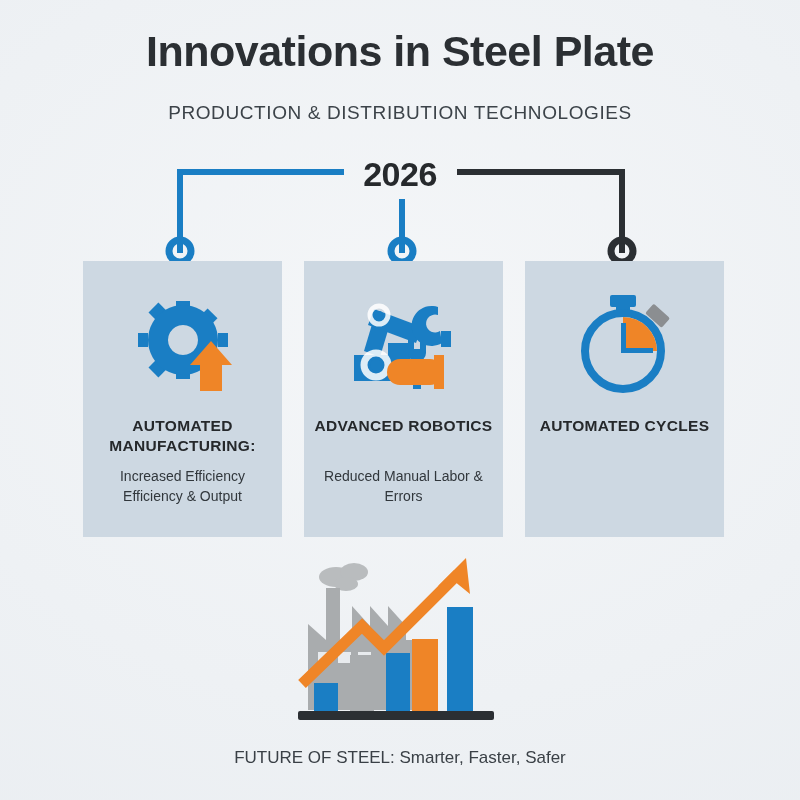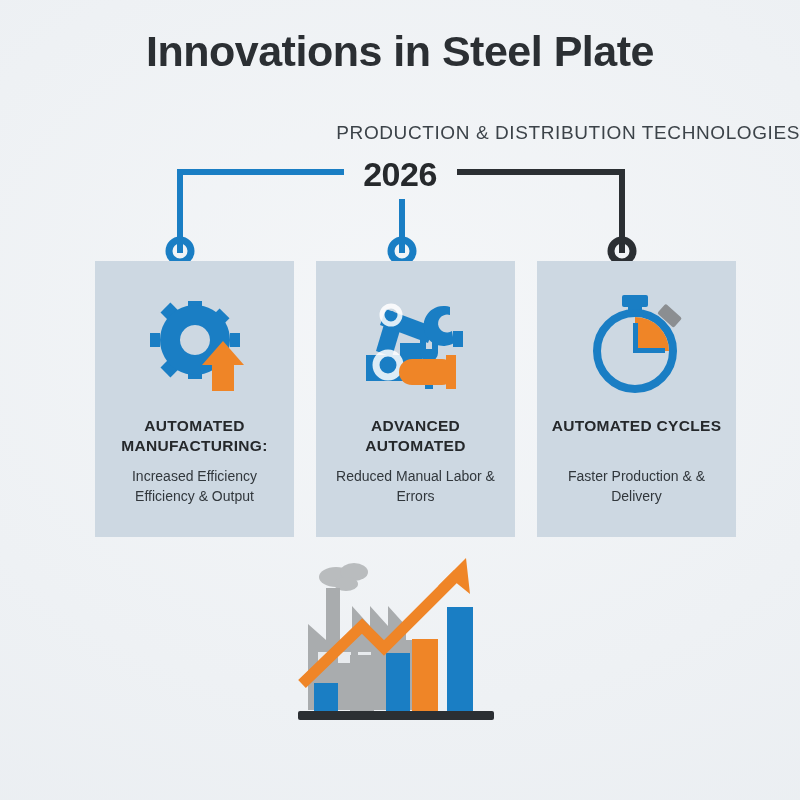--- a/index.html
+++ b/index.html
@@ -31,25 +31,24 @@
     font-size: 43px;
     font-weight: bold;
     letter-spacing: -0.5px;
     color: #2b2f33;
   }
   .subtitle {
     position: absolute;
     left: 0;
     top: 102px;
     width: 800px;
-    text-align: right;
+    text-align: center;
     font-size: 19px;
     letter-spacing: 0.6px;
     color: #3c4349;
-    margin-top: 20px;
   }
 
   
   .timeline {
     position: absolute;
     left: 0;
     top: 140px;
     width: 800px;
     height: 130px;
   }
@@ -61,21 +60,21 @@
     text-align: center;
     font-size: 34px;
     font-weight: bold;
     color: #26292c;
     letter-spacing: -0.5px;
   }
 
   
   .cards {
     position: absolute;
-    left: 12px;
+    left: 0;
     top: 261px;
     width: 776px;
     height: 276px;
   }
   .card {
     position: absolute;
     top: 0;
     width: 199px;
     height: 276px;
     background: #cdd8e2;
@@ -213,21 +212,21 @@
             <path d="M67 62 h8 v34 h-8 z"></path>
           </g>
 
           <g fill="#ef8527">
             <path d="M54 66 h30 a8 8 0 0 1 0 26 h-30 a6 6 0 0 1 0 -26 z"></path>
             <path d="M52 72 h8 v4 h-8 z M52 80 h8 v4 h-8 z M52 86 h8 v4 h-8 z" fill="#ef8527"></path>
             <path d="M88 62 h10 v34 h-10 z"></path>
           </g>
         </svg>
       </div>
-      <div class="card-heading">ADVANCED AUTOMATED</div>
+      <div class="card-heading">ADVANCED ROBOTICS</div>
       <div class="card-body">Reduced Manual Labor &amp; Errors</div>
     </div>
 
     <div class="card c3">
       <div class="card-icon">
         <svg width="110" height="104" viewBox="0 0 110 104">
 
           <rect x="40" y="2" width="26" height="12" rx="2" fill="#1a7ec4"></rect>
           <rect x="46" y="12" width="14" height="10" fill="#1a7ec4"></rect>
 
@@ -237,21 +236,20 @@
 
           <circle cx="53" cy="58" r="38" fill="none" stroke="#1a7ec4" stroke-width="8"></circle>
 
           <path d="M53 58 L53 24 A34 34 0 0 1 87 58 Z" fill="#ef8527"></path>
 
           <path d="M51 30 h5 v30 h-5 z" fill="#1a7ec4"></path>
           <path d="M51 55 h32 v5 h-32 z" fill="#1a7ec4"></path>
         </svg>
       </div>
       <div class="card-heading">AUTOMATED CYCLES</div>
-      <div class="card-body">Faster Production &amp; &amp; Delivery</div>
     </div>
   </div>
 
   <div class="illustration">
     <svg width="240" height="180" viewBox="0 0 240 180">
 
       <g fill="#b9bcbe">
         <ellipse cx="56" cy="29" rx="17" ry="10"></ellipse>
         <ellipse cx="74" cy="24" rx="14" ry="9"></ellipse>
         <ellipse cx="66" cy="36" rx="12" ry="7"></ellipse>
@@ -282,14 +280,15 @@
 
       <g>
         <path d="M22 136 L82 78 L104 100 L146 58 L178 26" fill="none" stroke="#ef8527" stroke-width="11" stroke-linejoin="miter" stroke-linecap="butt"></path>
         <path d="M186 10 L190 46 L174 33 L158 38 Z" fill="#ef8527"></path>
       </g>
 
       <rect x="18" y="163" width="196" height="9" rx="2" fill="#2b2f33"></rect>
     </svg>
   </div>
 
+  <div class="footer">FUTURE OF STEEL: Smarter, Faster, Safer</div>
 
 </div>
 
 </body></html>

